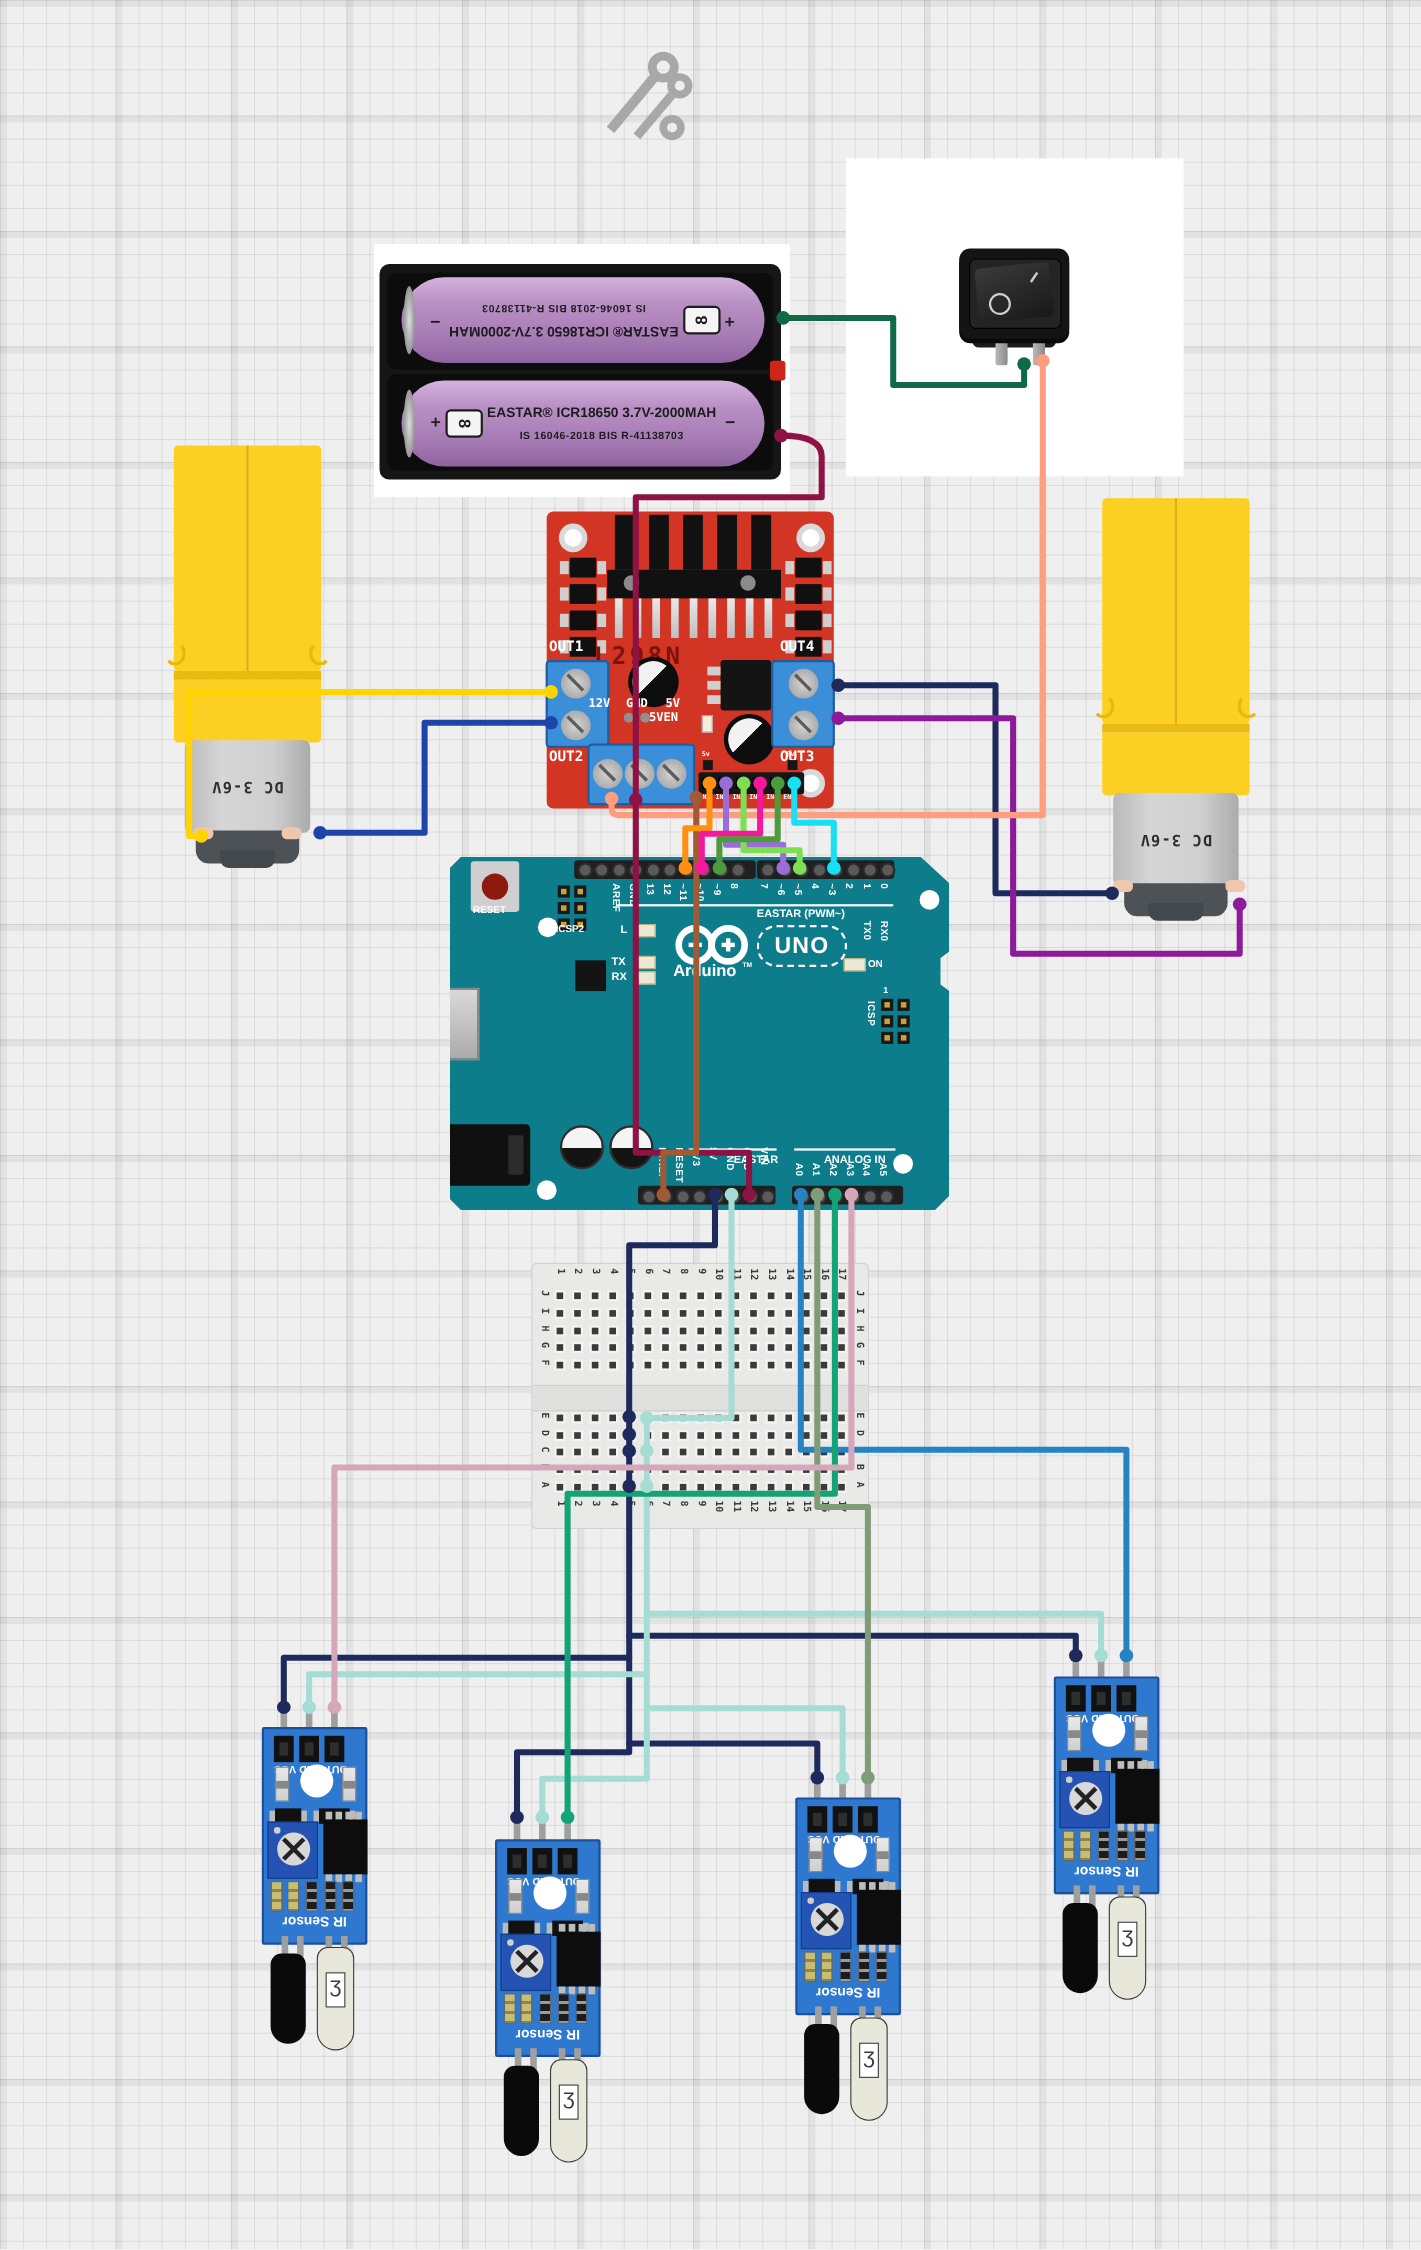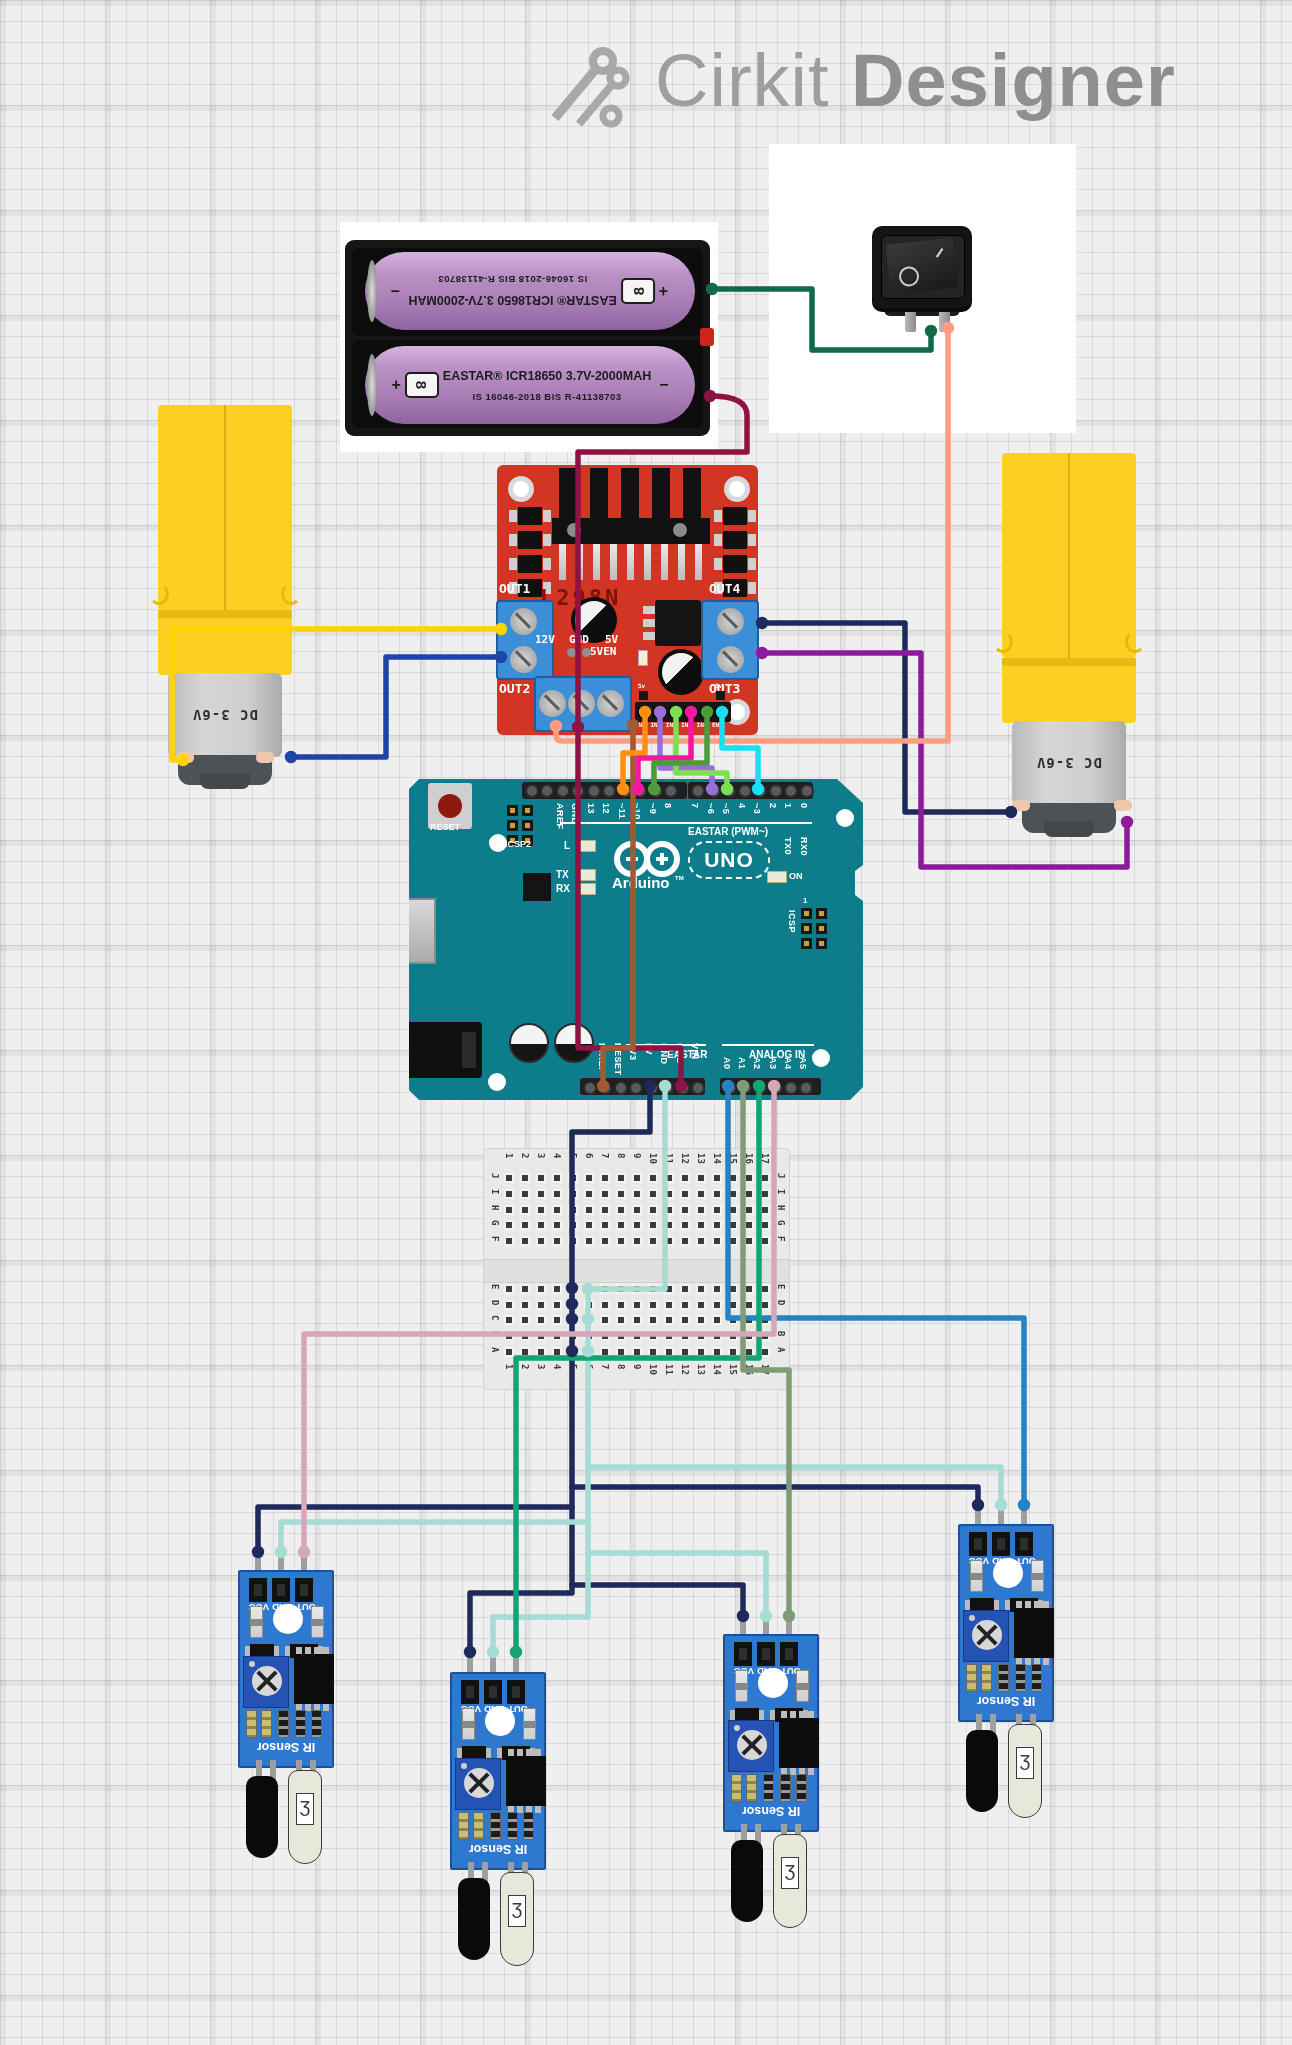--- a/index.html
+++ b/index.html
@@ -147,21 +147,20 @@
 
   <svg class="abs" style="left:545px;top:40px;" width="110" height="90">
     <g stroke="#a8a8a8" fill="none">
       <line x1="10" y1="78" x2="50" y2="30" stroke-width="9"></line>
       <circle cx="58" cy="21" r="10" stroke-width="8"></circle>
       <line x1="34" y1="84" x2="66" y2="46" stroke-width="8"></line>
       <circle cx="73" cy="38" r="8" stroke-width="7"></circle>
       <circle cx="66" cy="76" r="8" stroke-width="7"></circle>
     </g>
   </svg>
-  <div class="logo-txt"><span>Cirkit</span>&nbsp;<b>Designer</b></div>
 
   <div class="holder">
     <div class="slot" style="top:8px;"></div>
     <div class="slot" style="top:100px;"></div>
     <div class="cell flip" style="top:12px;">
       <div class="endring" style="left:2px;"></div>
       <div class="cell-inner">
         <span class="sign">+</span>
         <span class="blogo">8</span>
         <span class="btxt"><span class="l1">EASTAR® ICR18650 3.7V-2000MAH</span><br>

